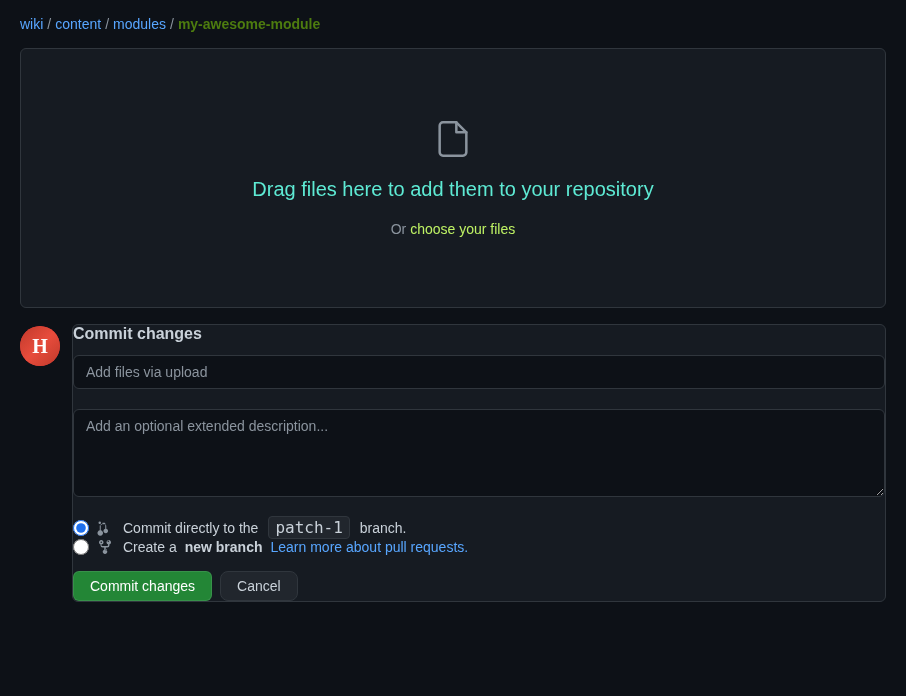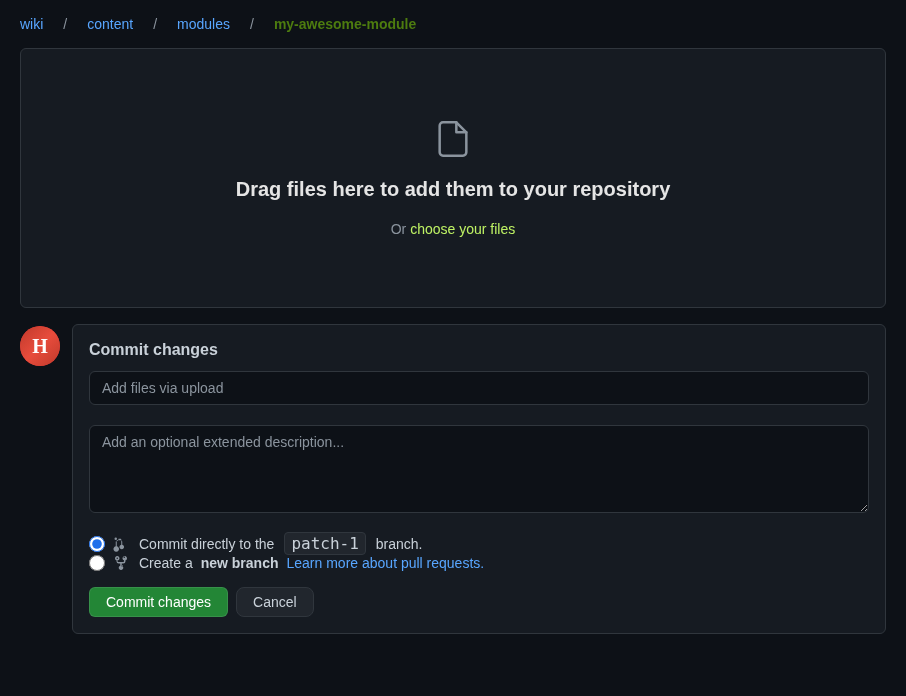--- a/index.html
+++ b/index.html
@@ -14,21 +14,21 @@
     }
 
     .page-wrapper {
       padding: 16px 20px;
     }
 
     
     .breadcrumb {
       display: flex;
       align-items: center;
-      gap: 20px;
+      gap: 4px;
       margin-bottom: 16px;
       font-size: 14px;
     }
     .breadcrumb a {
       color: #58a6ff;
       text-decoration: none;
     }
     .breadcrumb .separator {
       color: #8b949e;
     }
@@ -56,22 +56,22 @@
       color: #8b949e;
     }
 
     .file-icon svg {
       width: 40px;
       height: 40px;
     }
 
     .dropzone-title {
       font-size: 20px;
-      font-weight: 700;
-      color: #e5e5e5;
+      font-weight: 400;
+      color: #5eead4;
       margin-bottom: 20px;
     }
 
     .dropzone-subtitle {
       font-size: 14px;
       color: #8b949e;
     }
 
     .dropzone-subtitle a {
       color: #bef264;
@@ -117,21 +117,20 @@
       font-weight: 900;
       color: white;
       font-family: Georgia, serif;
     }
 
     .commit-form-wrapper {
       flex: 1;
       border: 1px solid #30363d;
       border-radius: 6px;
       background-color: #161b22;
-      padding: 16px;
     }
 
     .commit-form-title {
       font-size: 16px;
       font-weight: 600;
       color: #c9d1d9;
       margin-bottom: 12px;
     }
 
     .commit-input {

